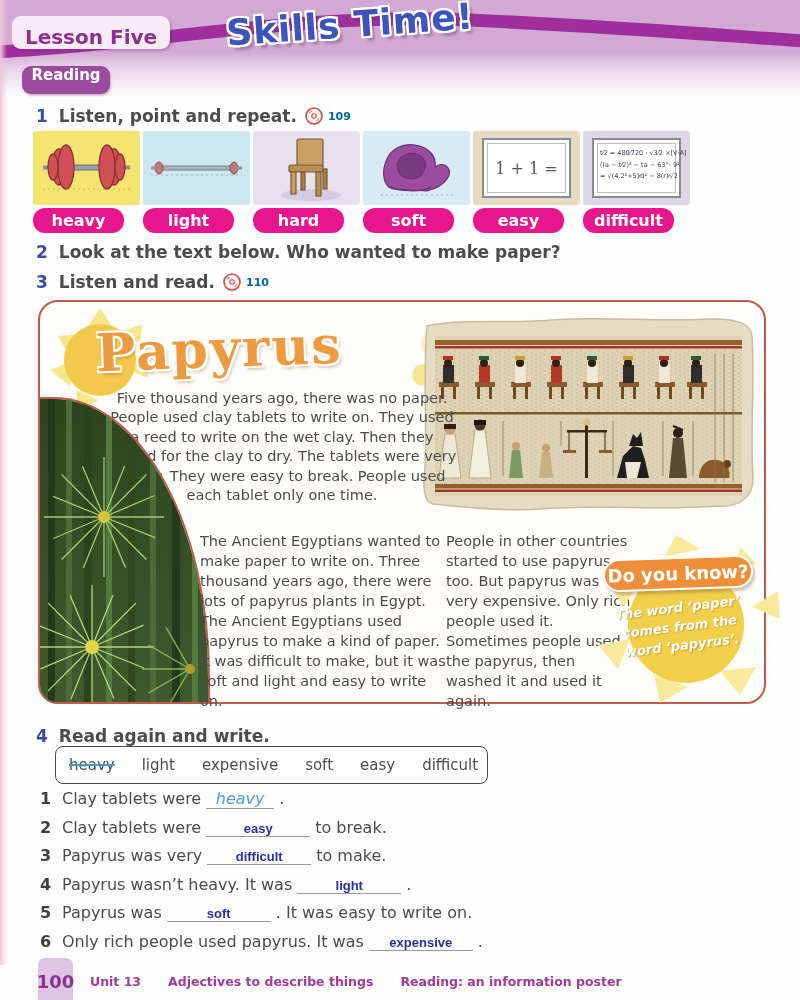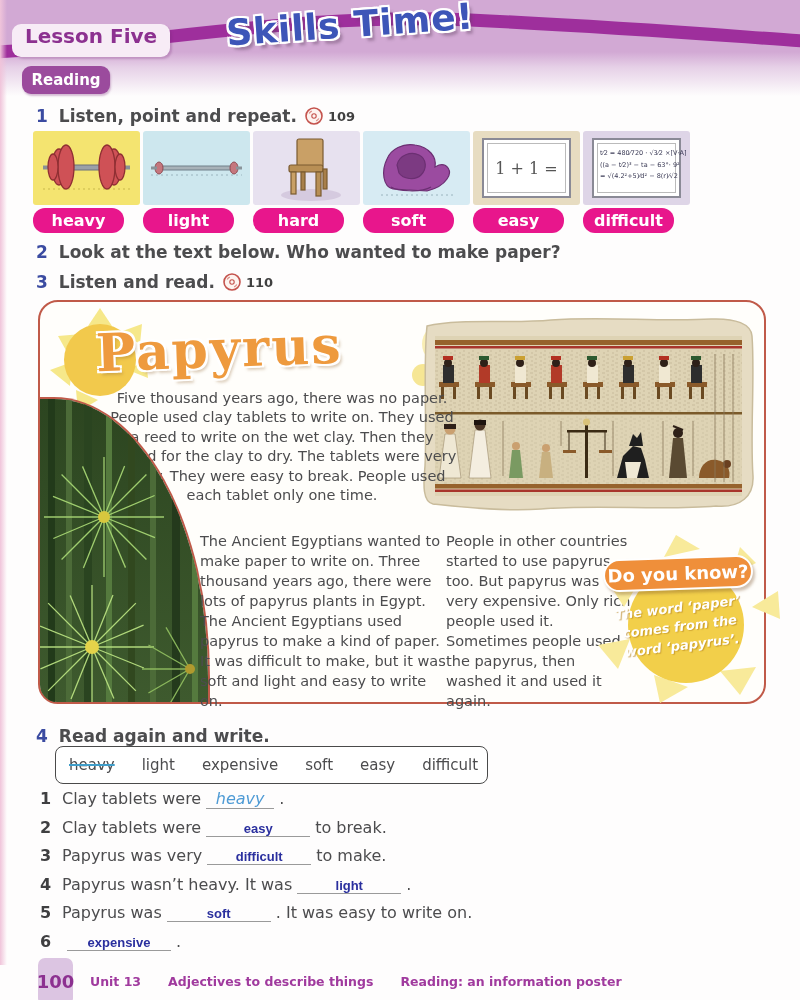--- a/index.html
+++ b/index.html
@@ -3,41 +3,41 @@
 <meta charset="utf-8">
 <style>
   * { margin:0; padding:0; box-sizing:border-box; }
   html,body { width:800px; height:1000px; }
   body { position:relative; font-family:"DejaVu Sans", sans-serif; background:#fefdfd; overflow:hidden; color:#4c4c4e; }
 
   
   .banner { position:absolute; top:0; left:0; width:800px; height:96px;
     background:linear-gradient(#d2a9d4 0 54%, #e6d0e7 70%, #f4ebf4 88%, #fefdfd 100%); }
   .banner svg { position:absolute; top:0; left:0; }
-  .lesson-tab { position:absolute; top:24px; left:12px; width:158px; height:33px;
+  .lesson-tab { position:absolute; top:16px; left:12px; width:158px; height:33px;
     background:#f7ecf6; border-radius:9px; box-shadow:2px 2px 2px rgba(120,40,120,.25);
-    display:flex; align-items:flex-start; justify-content:center;
+    display:flex; align-items:flex-end; justify-content:center;
     color:#8c3190; font-weight:bold; font-size:20px; }
   .skills-title { position:absolute; top:4px; left:200px; width:300px; text-align:center;
     transform:rotate(-4deg); font-weight:bold; font-size:36px; letter-spacing:1px; color:#3d55b8;
     text-shadow:-2px -2px 0 #fff, 2px -2px 0 #fff, -2px 2px 0 #fff, 2px 2px 0 #fff,
                  0 -2px 0 #fff, 0 2px 0 #fff, -2px 0 0 #fff, 2px 0 0 #fff, 4px 5px 3px rgba(90,60,90,.4); }
   .page-edge { position:absolute; top:0; left:0; width:7px; height:965px;
     background:linear-gradient(90deg, #f0c4da, rgba(240,196,218,0)); z-index:50; }
 
   .reading-badge { position:absolute; top:66px; left:22px; width:88px; height:28px;
     background:#9b4b9d; border-radius:9px; box-shadow:1px 2px 2px rgba(120,40,120,.3);
-    display:flex; align-items:center; justify-content:center; color:#fff; font-weight:bold; font-size:15px; }
+    display:flex; align-items:flex-start; justify-content:center; color:#fff; font-weight:bold; font-size:15px; }
 
   
   .instr { position:absolute; left:36px; font-size:17px; font-weight:bold; color:#4c4c4e; }
   .instr .num { color:#3b4ba1; margin-right:11px; }
   .i1 { top:106px; } .i2 { top:242px; } .i3 { top:272px; } .i4 { top:726px; }
   .audio { display:inline-flex; align-items:center; margin-left:8px; vertical-align:-3px; cursor:pointer; }
-  .track { color:#404040; font-size:13px; font-weight:bold; margin-left:5px; }
+  .track { color:#0369a1; font-size:11px; font-weight:bold; margin-left:5px; }
 
   
   .cards { position:absolute; top:131px; left:33px; width:734px; display:flex; gap:19px; }
   .card { width:91px; }
   .card-img { width:107px; height:74px; border-radius:3px; position:relative; overflow:hidden; }
   .c1 .card-img{ background:#f4e470; } .c2 .card-img{ background:#cde7ee; }
   .c3 .card-img{ background:#e7e1ef; } .c4 .card-img{ background:#d7ebf3; }
   .c5 .card-img{ background:#e7dcc1; } .c6 .card-img{ background:#ded5e7; }
   .card-label { margin-top:3px; height:25px; background:#e8168c; border-radius:12px;
     display:flex; align-items:center; justify-content:center; color:#fff; font-weight:bold; font-size:16px; }
@@ -509,20 +509,21 @@
     <span>.</span>
   </div>
   <div class="qrow">
     <span class="qnum">5</span>
     <span>Papyrus was</span>
     <span class="blank"><span>soft</span></span>
     <span>. It was easy to write on.</span>
   </div>
   <div class="qrow">
     <span class="qnum">6</span>
+    <span>Only rich people used papyrus. It was</span>
     <span class="blank"><span>expensive</span></span>
     <span>.</span>
   </div>
 </div>
 
 <div class="footer">
   <div class="page-num">
       <span>100</span>
     </div>
   <span class="foot-item f1">Unit 13</span>

